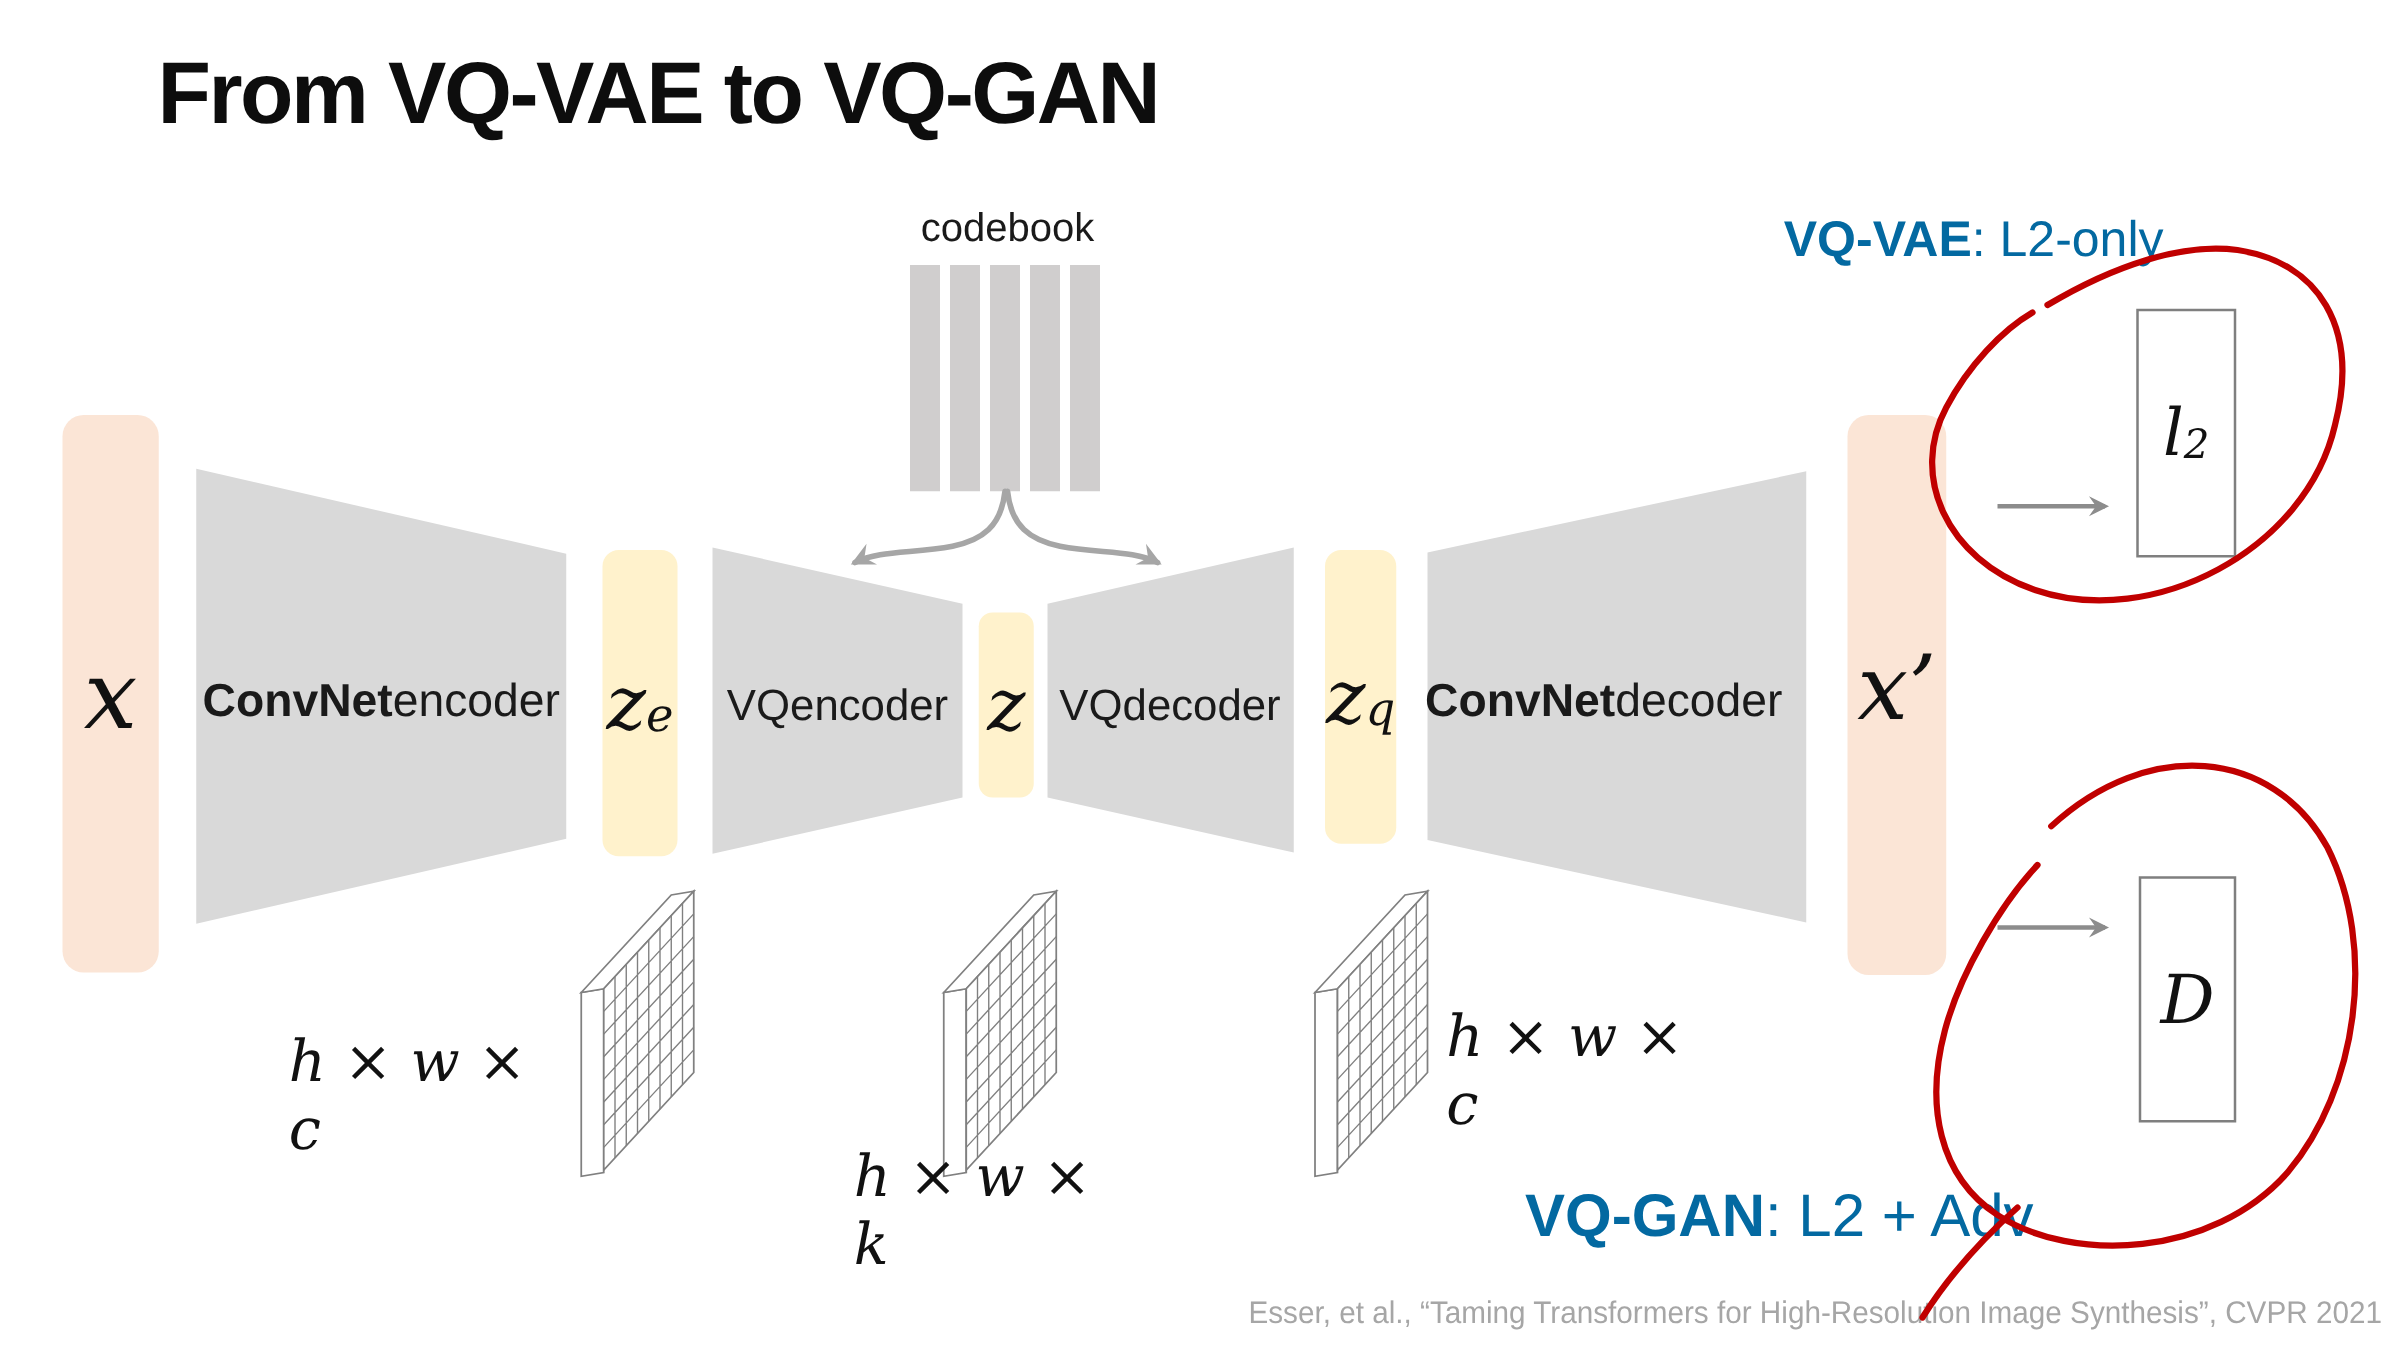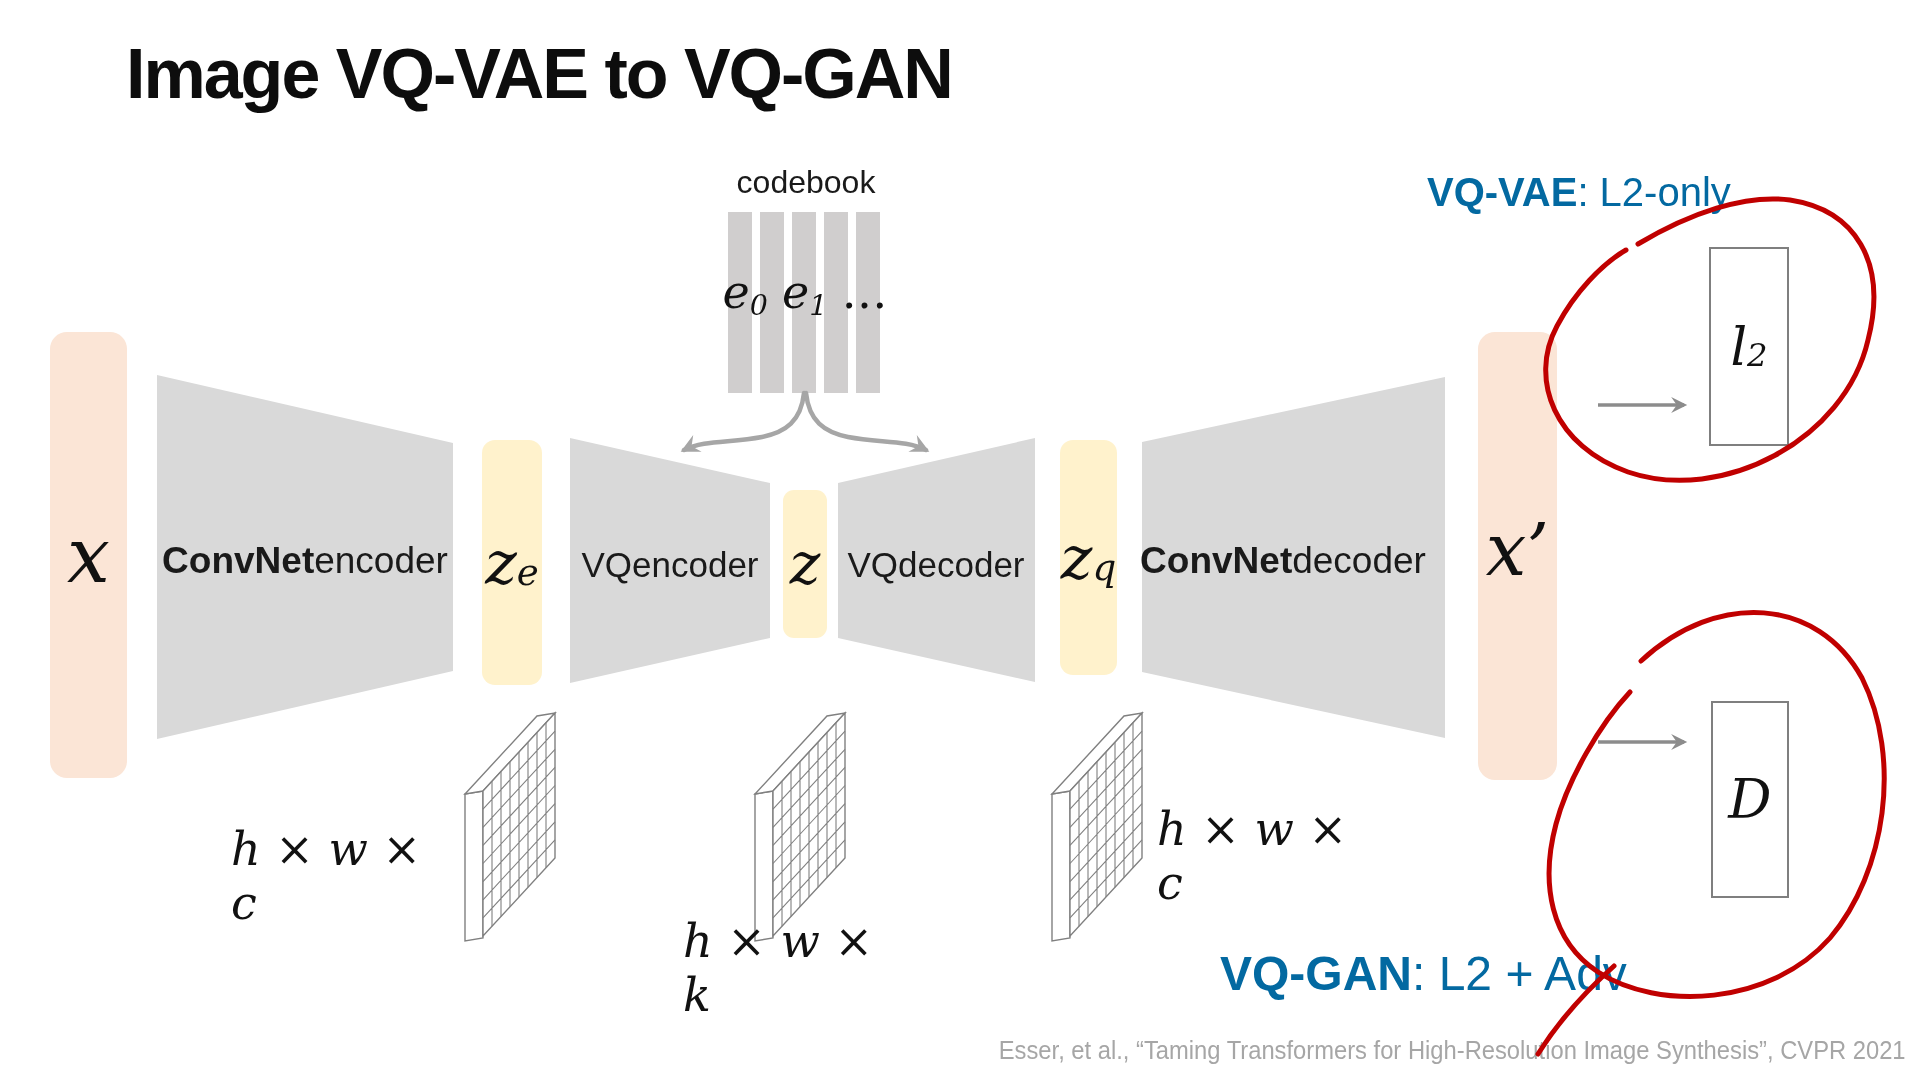--- a/index.html
+++ b/index.html
@@ -80,30 +80,23 @@
     <use href="#tensor-grid" transform="translate(755,706)"></use>
     <use href="#tensor-grid" transform="translate(1052,706)"></use>
 
     <rect x="1710" y="248" width="78" height="197" fill="#ffffff" stroke="#7f7f7f" stroke-width="2"></rect>
     <rect x="1712" y="702" width="76" height="195" fill="#ffffff" stroke="#7f7f7f" stroke-width="2"></rect>
 
     <line x1="1598" y1="405" x2="1684" y2="405" stroke="#8c8c8c" stroke-width="3.5" marker-end="url(#mDark)"></line>
     <line x1="1598" y1="742" x2="1684" y2="742" stroke="#8c8c8c" stroke-width="3.5" marker-end="url(#mDark)"></line>
   </svg>
 
-  <div class="title">Image VQ-VAE to VQ-GAN</div>
+  <div class="title">From VQ-VAE to VQ-GAN</div>
 
   <div class="lbl codebook-title" style="left:706px; top:162px; width:200px; height:40px;">codebook</div>
-  <div class="lbl math erow" style="left:716px; top:266px; width:180px; height:52px;">
-    <span><span>e</span><sub>0</sub></span>
-    <span class="gap"></span>
-    <span><span>e</span><sub>1</sub></span>
-    <span class="gap"></span>
-    <span class="dots">…</span>
-  </div>
 
   <div class="lbl math" style="left:50px; top:332px; width:77px; height:446px; font-size:76px;">x</div>
 
   <div class="lbl twoline" style="left:175px; top:505px; width:260px; height:110px; font-size:37px; line-height:53px;">
     <span class="l1">ConvNet</span>
     <span class="l2">encoder</span>
   </div>
 
   <div class="lbl math" style="left:482px; top:440px; width:60px; height:245px; font-size:60px;">
     <span>z</span>

